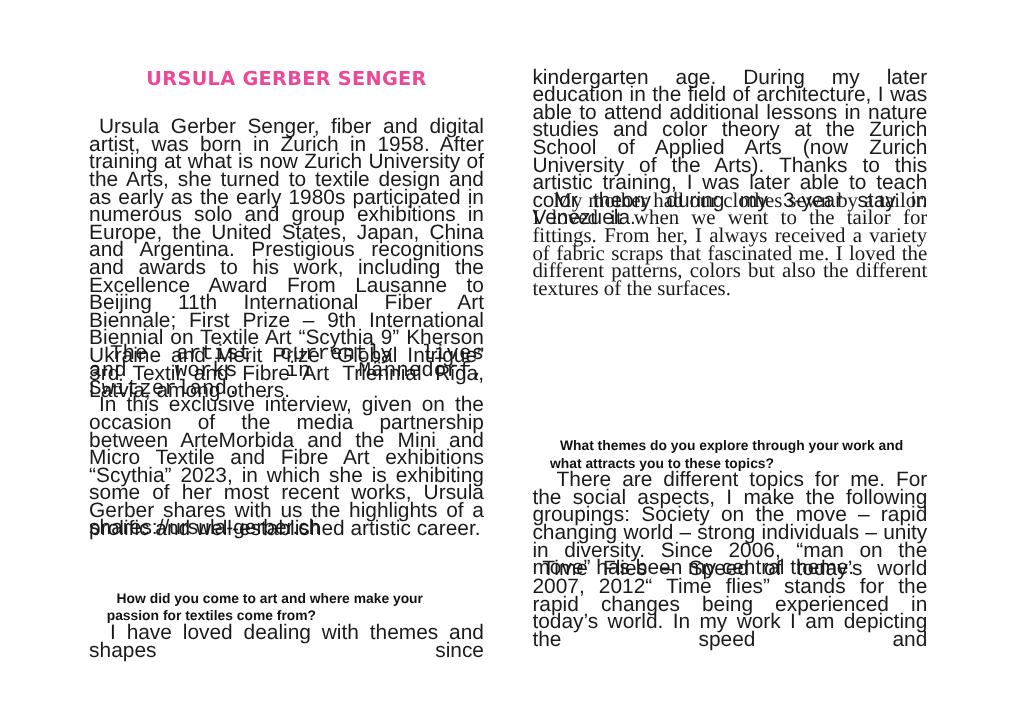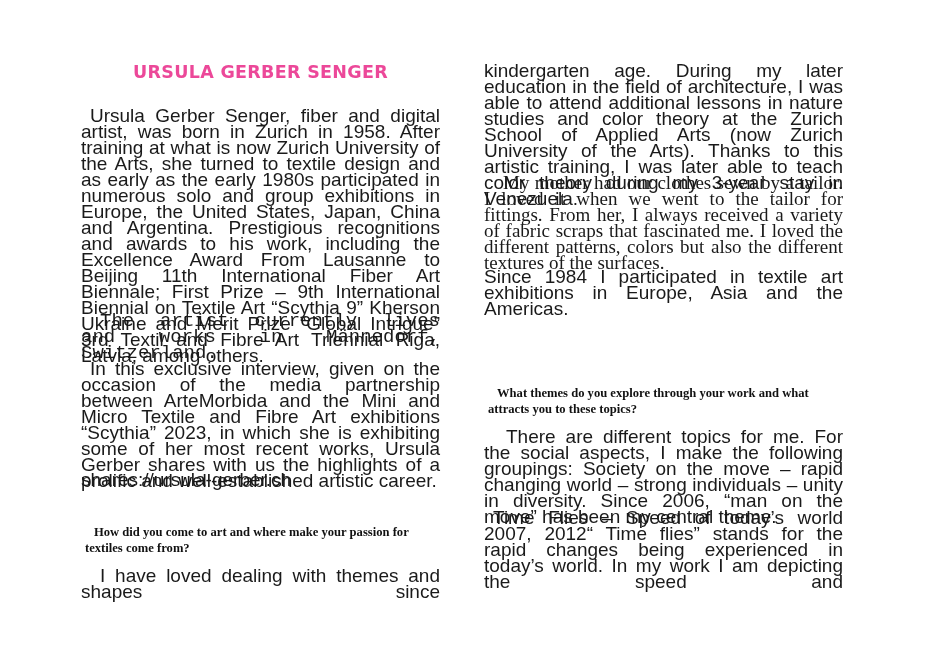--- a/index.html
+++ b/index.html
@@ -6,22 +6,22 @@
   body { width: 928px; height: 656px; position: relative; overflow: hidden;
          font-family: "Liberation Sans", sans-serif; color: #1a1a1a; }
   .col { position: absolute; top: 0; }
   .left { left: 81px; width: 359px; }
   .right { left: 484px; width: 359px; }
   .title { position: absolute; top: 62px; left: 81px; width: 359px; text-align: center;
            font-family: "DejaVu Sans", sans-serif; font-weight: bold; font-size: 17.5px;
            letter-spacing: 0.3px; color: #ec4899; margin: 0; }
   p { margin: 0; font-size: 19px; line-height: 16px; text-align: justify; }
   p.last-left { text-align: left; }
-  .q { font-family: Liberation Serif, serif; font-weight: bold; font-size: 12.6px;
-       line-height: 16px; text-align: left; color: #111; margin: 4px; }
+  .q { font-family: Liberation Sans, sans-serif; font-weight: bold; font-size: 12.6px;
+       line-height: 16px; text-align: left; color: #111; margin: 16px; }
   .blk { position: absolute; left: 0; width: 359px; }
   .ind1 { text-indent: 9px; }
   .ind2 { text-indent: 19px; }
   .ind3 { text-indent: 22px; }
 </style>
 </head>
 <body>
 
 <h1 class="title">URSULA GERBER SENGER</h1>
 
@@ -47,21 +47,20 @@
 </div>
 
 <div class="col right">
   <div class="blk" style="top:63px;">
     <p>kindergarten age. During my later education in the field of architecture, I was able to attend additional lessons in nature studies and color theory at the Zurich School of Applied Arts (now Zurich University of the Arts). Thanks to this artistic training, I was later able to teach color theory during my 3-year stay in Venezuela.</p>
   </div>
   <div class="blk" style="top:175px;font-family:Liberation Serif, serif;">
     <p class="ind2">My mother had our clothes sewn by a tailor. I loved it when we went to the tailor for fittings. From her, I always received a variety of fabric scraps that fascinated me. I loved the different patterns, colors but also the different textures of the surfaces.</p>
   </div>
   <div class="blk" style="top:269px;">
-    <p>Since 1984 I participated in textile art exhibitions in Europe, Asia and the Americas.</p>
   </div>
   <div class="blk" style="top:381px;">
     <p class="q ind1">What themes do you explore through your work and what attracts you to these topics?</p>
   </div>
   <div class="blk" style="top:429px;">
     <p class="ind3">There are different topics for me. For the social aspects, I make the following groupings: Society on the move – rapid changing world – strong individuals – unity in diversity. Since 2006, “man on the move” has been my central theme.</p>
   </div>
   <div class="blk" style="top:510px;">
     <p class="ind1" style="text-align-last: justify;">Time Flies – Speed of today’s world 2007, 2012“ Time flies” stands for the rapid changes being experienced in today’s world. In my work I am depicting the speed and</p>
   </div>

